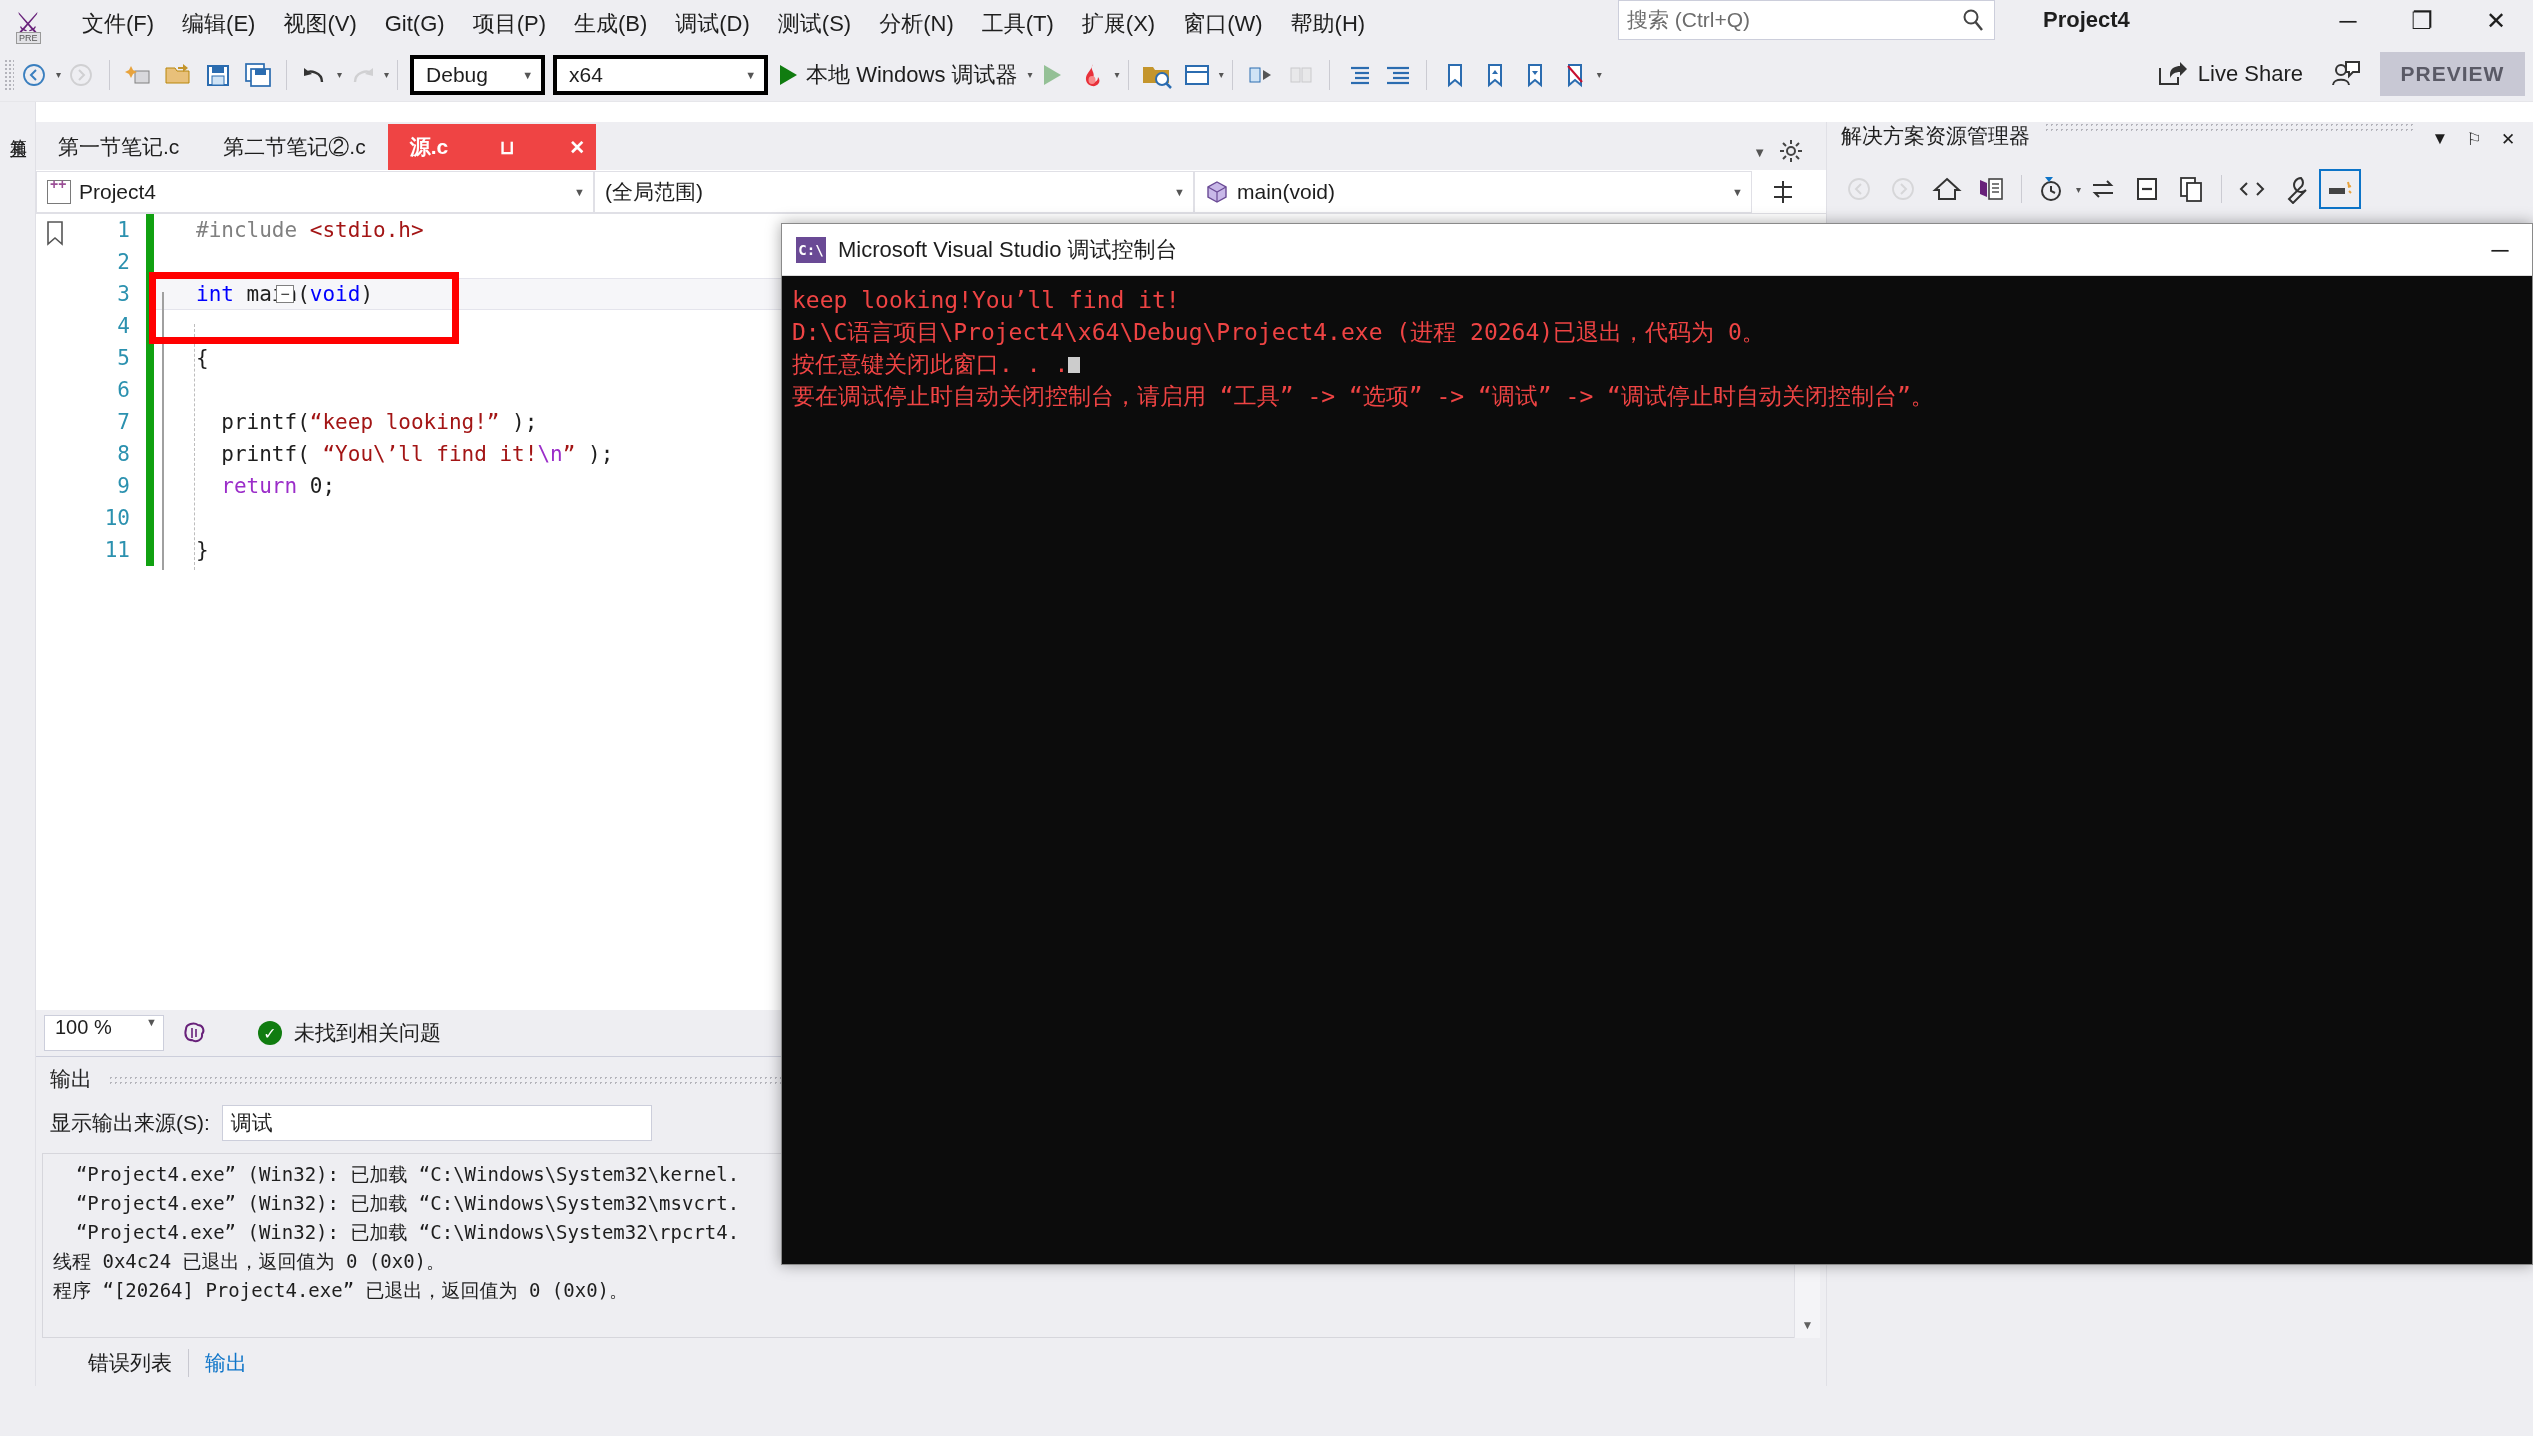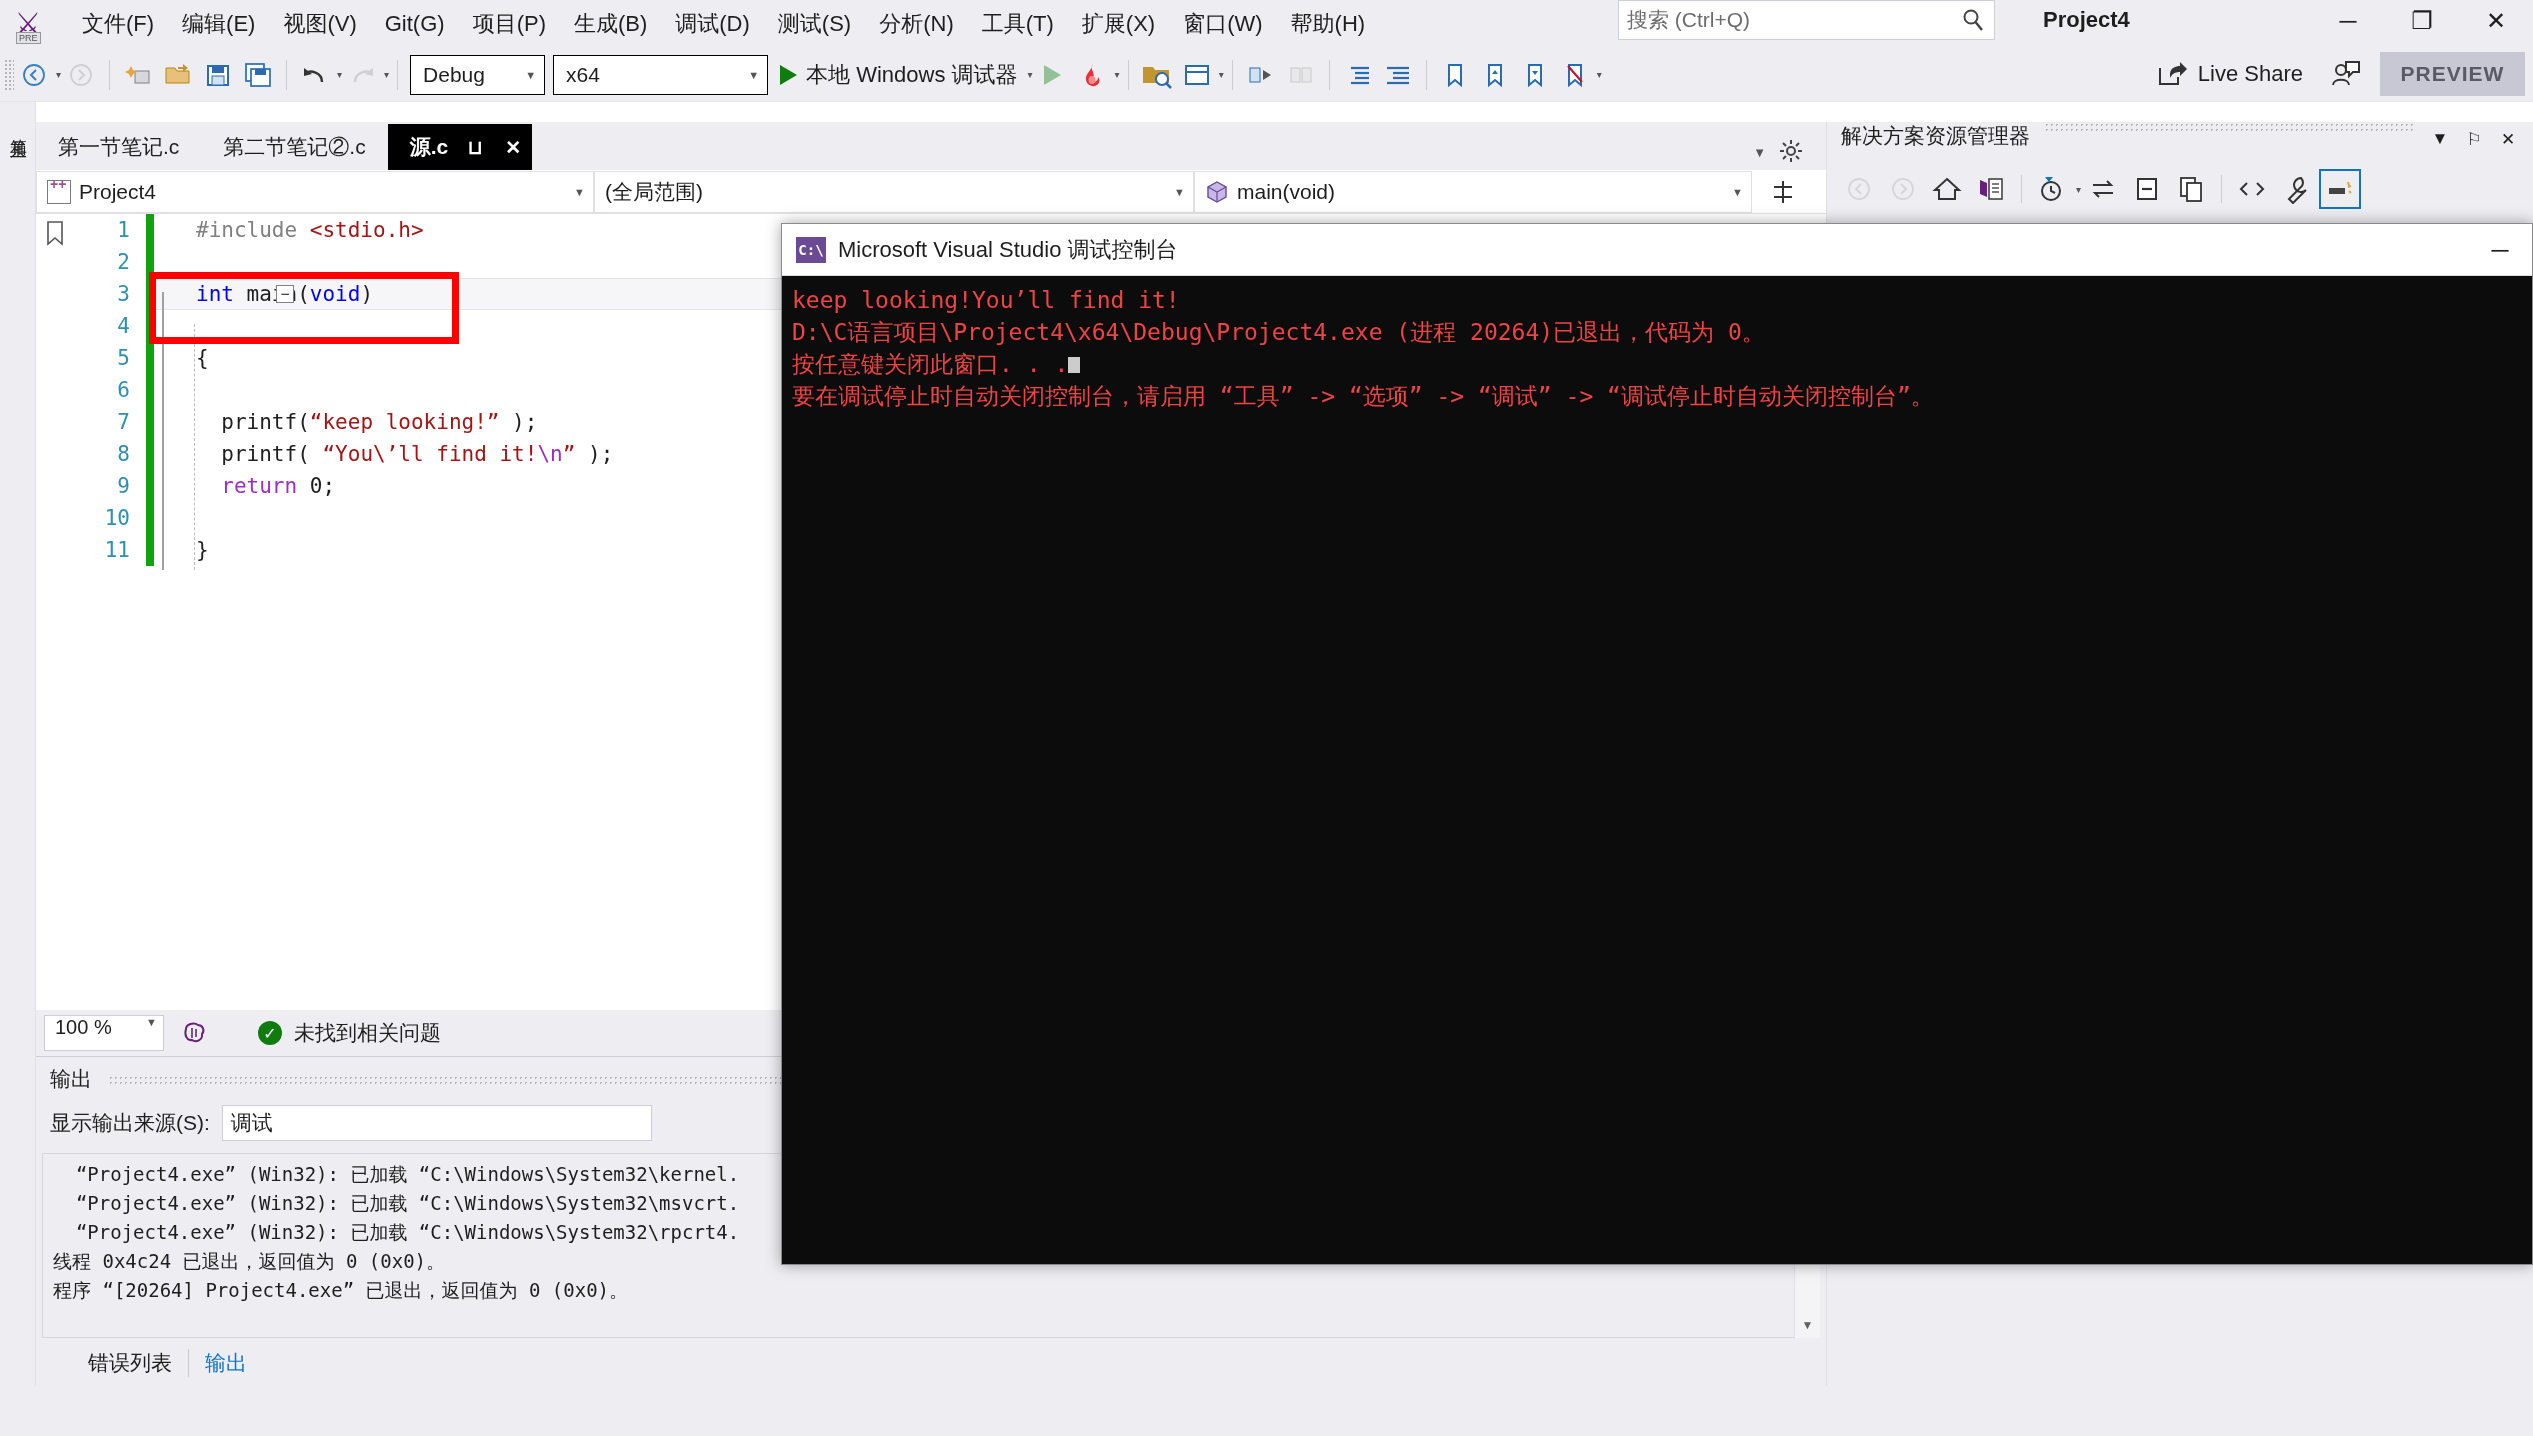--- a/index.html
+++ b/index.html
@@ -62,21 +62,21 @@
   .tb-btn {
     min-width: 38px; height: 40px; display: flex; align-items: center;
     justify-content: center; margin: 0 1px; position: relative;
   }
   .tb-btn.dis { opacity: 0.35; }
   .tb-sep { width: 1px; height: 30px; background: #cbcbd2; margin: 0 8px; }
   .tb-caret {
     font-size: 10px; color: #555; margin-left: 2px;
   }
   .combo {
-    height: 40px; background: #ffffff; border: 1px solid #000000;
+    height: 40px; background: #ffffff; border: 4px solid #000000;
     display: flex; align-items: center; padding: 0 8px 0 12px;
     font-size: 21px; color: #1e1e1e; margin: 0 4px;
   }
   .combo .val { flex: 1; white-space: nowrap; }
   .combo .ar { font-size: 11px; color: #555; margin-left: 14px; }
   .run-btn {
     height: 40px; display: flex; align-items: center; padding: 0 8px;
     font-size: 22px; color: #1e1e1e; white-space: nowrap;
   }
   .tri-green {
@@ -116,21 +116,21 @@
 
   
   .tabbar {
     position: absolute; left: 36px; top: 122px; width: 1790px; height: 48px;
     background: #eeeef2; display: flex; align-items: flex-end;
   }
   .tab {
     height: 46px; display: flex; align-items: center; padding: 0 22px;
     font-size: 21px; color: #1e1e1e; background: #eeeef2; white-space: nowrap;
   }
-  .tab.active { background: #000000; color: #ffffff; font-weight: bold; padding-right: 8px; }
+  .tab.active { background: #ef4444; color: #ffffff; font-weight: bold; padding-right: 8px; gap: 32px; }
   .tab .pin, .tab .x {
     margin-left: 16px; font-size: 19px; color: #ffffff; width: 22px;
     display: flex; align-items: center; justify-content: center;
   }
   .tab-chev {
     position: absolute; right: 60px; bottom: 10px; font-size: 13px; color: #555;
   }
   .tab-gear {
     position: absolute; right: 22px; bottom: 6px; width: 26px; height: 26px;
   }

